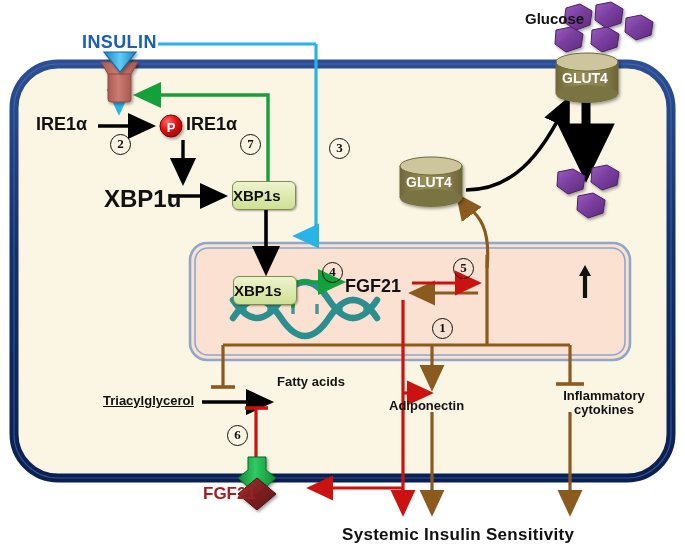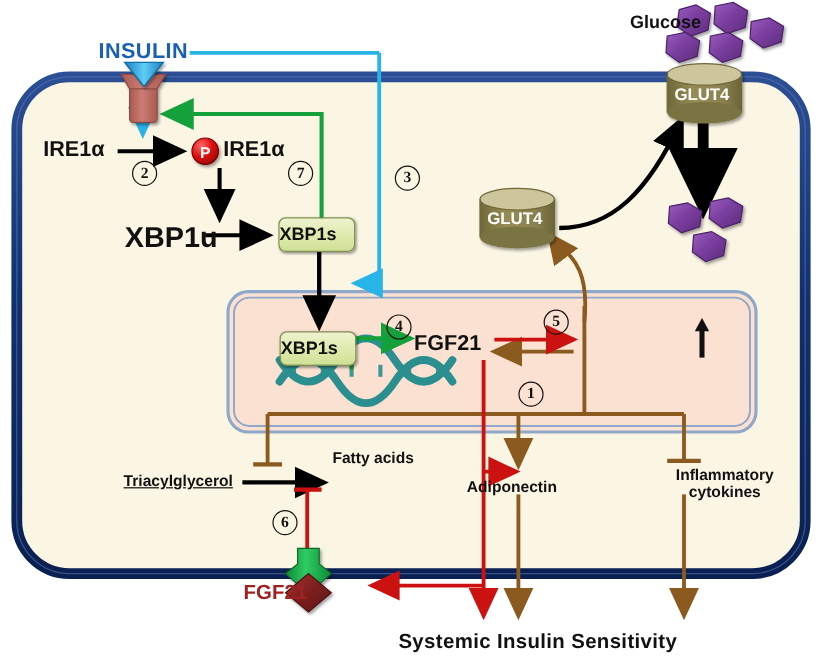--- a/index.html
+++ b/index.html
@@ -267,21 +267,21 @@
 
   <div class="lbl" style="left:389px;top:398px;font-size:13px;">Adiponectin</div>
 
   <div style="position:absolute;left:524px;top:389px;font-size:13px;font-weight:bold;color:#111;line-height:14px;text-align:center;width:96px;margin-left:32px;">
     <div>Inflammatory</div>
     <div>cytokines</div>
   </div>
 
   <div class="lbl" style="left:203px;top:484px;font-size:17px;color:#9e2222;">FGF21</div>
 
-  <div class="lbl" style="left:332px;top:525px;font-size:17px;letter-spacing:.3px;">Systemic Insulin Sensitivity</div>
+  <div class="lbl" style="left:342px;top:525px;font-size:17px;letter-spacing:.3px;">Systemic Insulin Sensitivity</div>
 
   <div class="circnum" style="left:432px;top:318px;">1</div>
   <div class="circnum" style="left:110px;top:134px;">2</div>
   <div class="circnum" style="left:329px;top:138px;">3</div>
   <div class="circnum" style="left:322px;top:262px;">4</div>
   <div class="circnum" style="left:453px;top:258px;">5</div>
   <div class="circnum" style="left:227px;top:425px;">6</div>
   <div class="circnum" style="left:240px;top:134px;">7</div>
 
 </div>

